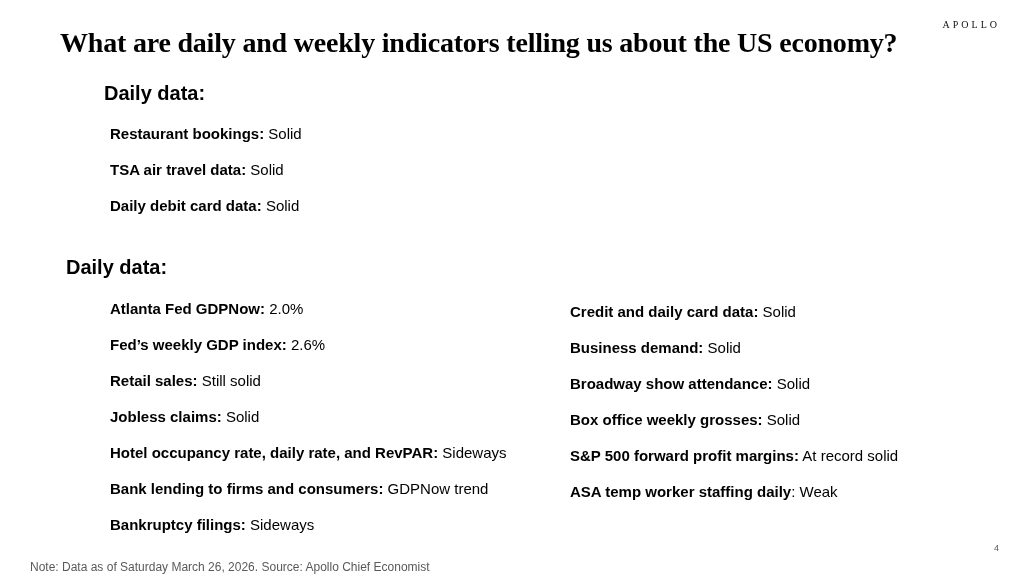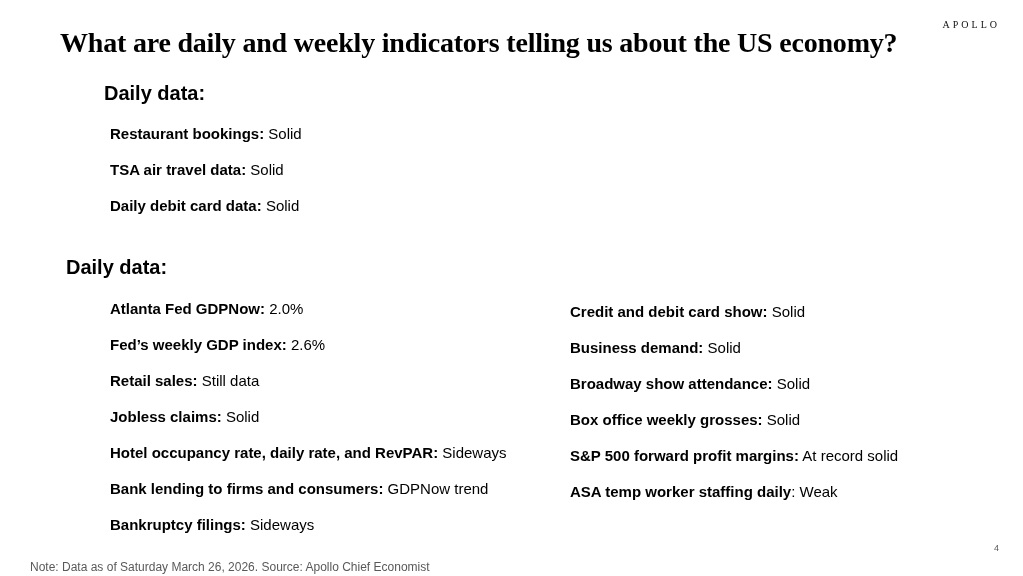--- a/index.html
+++ b/index.html
@@ -88,29 +88,29 @@
   <p class="item"><span class="lbl">Daily debit card data:</span><span class="val"> Solid</span></p>
 </div>
 
 <div class="section" id="weekly-heading-wrap">
   <h2 class="section-heading">Daily data:</h2>
 </div>
 
 <div class="items" id="weekly-left">
   <p class="item"><span class="lbl">Atlanta Fed GDPNow:</span><span class="val"> 2.0%</span></p>
   <p class="item"><span class="lbl">Fed’s weekly GDP index:</span><span class="val"> 2.6%</span></p>
-  <p class="item"><span class="lbl">Retail sales:</span><span class="val"> Still data</span></p>
+  <p class="item"><span class="lbl">Retail sales:</span><span class="val"> Still solid</span></p>
   <p class="item"><span class="lbl">Jobless claims:</span><span class="val"> Solid</span></p>
   <p class="item"><span class="lbl">Hotel occupancy rate, daily rate, and RevPAR:</span><span class="val"> Sideways</span></p>
   <p class="item"><span class="lbl">Bank lending to firms and consumers:</span><span class="val"> GDPNow trend</span></p>
   <p class="item"><span class="lbl">Bankruptcy filings:</span><span class="val"> Sideways</span></p>
 </div>
 
 <div class="items" id="weekly-right">
-  <p class="item"><span class="lbl">Credit and debit card show:</span><span class="val"> Solid</span></p>
+  <p class="item"><span class="lbl">Credit and daily card data:</span><span class="val"> Solid</span></p>
   <p class="item"><span class="lbl">Business demand:</span><span class="val"> Solid</span></p>
   <p class="item"><span class="lbl">Broadway show attendance:</span><span class="val"> Solid</span></p>
   <p class="item"><span class="lbl">Box office weekly grosses:</span><span class="val"> Solid</span></p>
   <p class="item"><span class="lbl">S&amp;P 500 forward profit margins:</span><span class="val"> At record solid</span></p>
   <p class="item"><span class="lbl">ASA temp worker staffing daily</span><span class="val">: Weak</span></p>
 </div>
 
 <div class="footer-note">Note: Data as of Saturday March 26, 2026. Source: Apollo Chief Economist</div>
 <div class="page-number">4</div>
 

